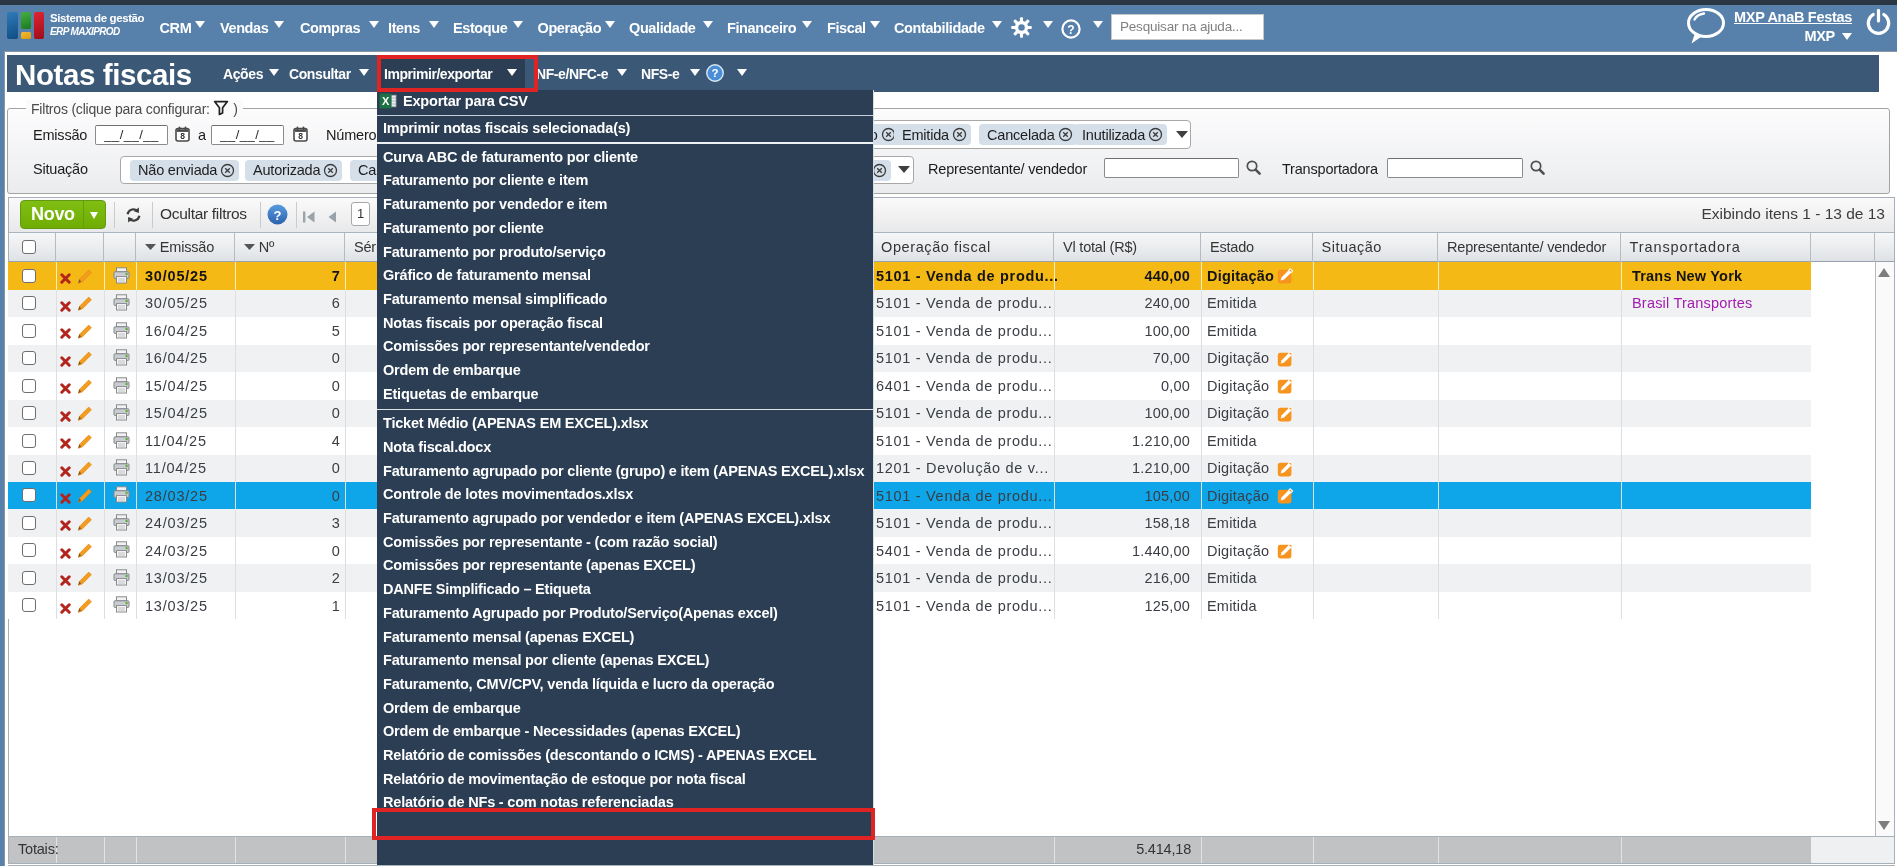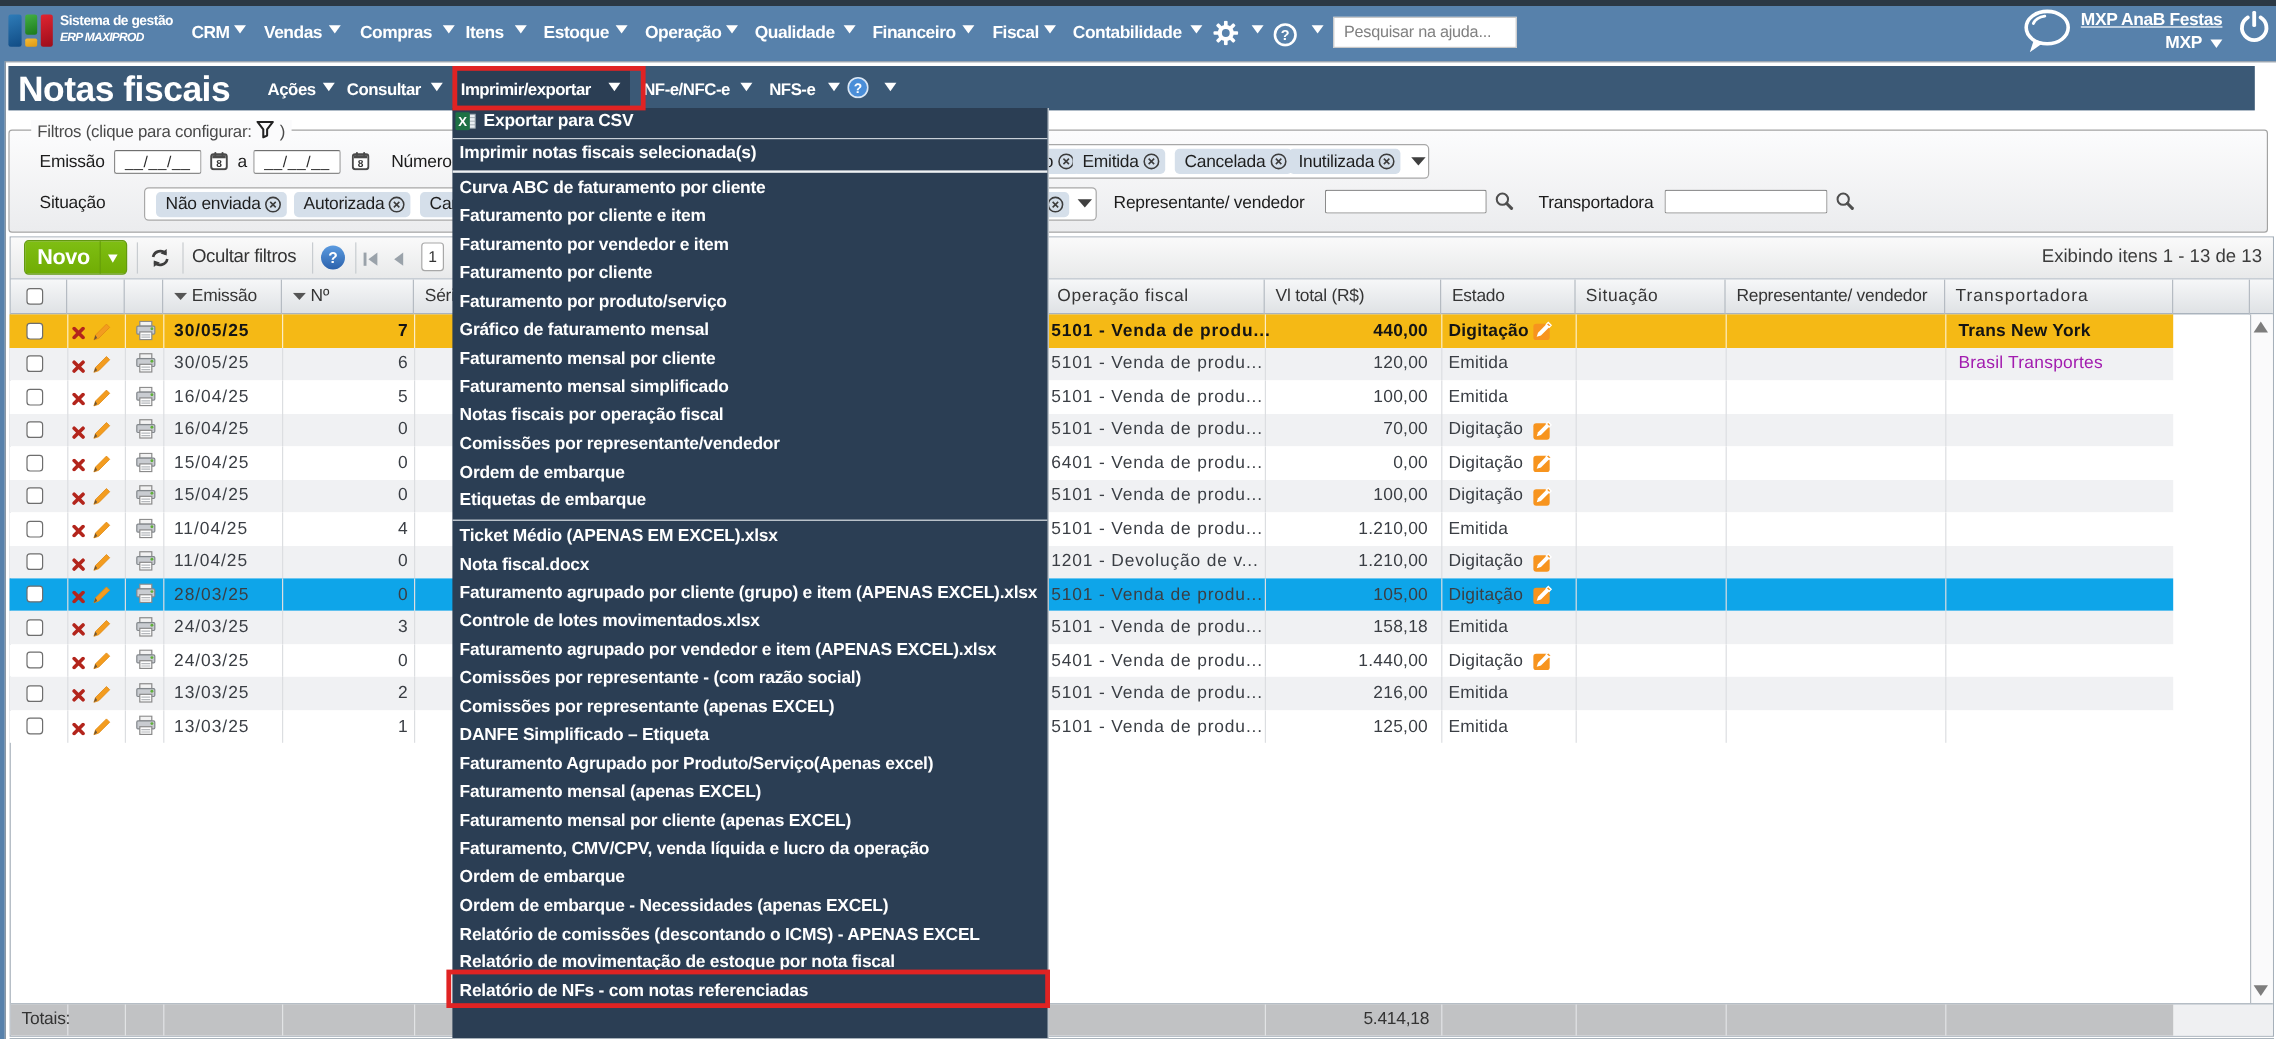--- a/index.html
+++ b/index.html
@@ -301,21 +301,21 @@
           <rect x="4.5" y="0.8" width="10" height="4" fill="#f2f2f2" stroke="#8a8a8a"></rect>
           <rect x="2" y="4.8" width="15" height="6.6" rx="1" fill="#c9ccd1" stroke="#82878c"></rect>
           <rect x="4.5" y="9.6" width="10" height="6.4" fill="#fdfdfd" stroke="#8a8a8a"></rect>
           <line x1="5.8" y1="12" x2="13.2" y2="12" stroke="#b5b8bc"></line>
           <line x1="5.8" y1="14" x2="13.2" y2="14" stroke="#b5b8bc"></line>
           <circle cx="14.6" cy="7" r="1.2" fill="#5fae3a"></circle>
         </svg></div>
 <div class="cell" style="left:137px;width:92px;font-weight:normal;color:#3a3e44;letter-spacing:0.8px">30/05/25</div>
 <div class="cell" style="left:227px;width:105px;justify-content:flex-end;font-weight:normal;color:#3a3e44">6</div>
 <div class="cell" style="left:868px;width:182px;font-weight:normal;color:#3a3e44;letter-spacing:0.7px;overflow:hidden">5101 - Venda de produ...</div>
-<div class="cell" style="left:1042px;width:140px;justify-content:flex-end;font-weight:normal;color:#3a3e44">120,00</div>
+<div class="cell" style="left:1042px;width:140px;justify-content:flex-end;font-weight:normal;color:#3a3e44">240,00</div>
 <div class="cell" style="left:1199px;width:115px;font-weight:normal;color:#3a3e44">Emitida</div>
 <div class="cell" style="left:1624px;width:180px;font-weight:normal;color:#a21caf">Brasil Transportes</div>
 </div>
 <div class="abs" style="left:8px;top:317.22px;width:1803px;height:27.46px;background:#ffffff">
 <div class="abs" style="left:47.5px;top:0;width:1px;height:100%;background:#dcdee1"></div>
 <div class="abs" style="left:95.5px;top:0;width:1px;height:100%;background:#dcdee1"></div>
 <div class="abs" style="left:128px;top:0;width:1px;height:100%;background:#dcdee1"></div>
 <div class="abs" style="left:227px;top:0;width:1px;height:100%;background:#dcdee1"></div>
 <div class="abs" style="left:337px;top:0;width:1px;height:100%;background:#dcdee1"></div>
 <div class="abs" style="left:864px;top:0;width:1px;height:100%;background:#dcdee1"></div>
@@ -750,21 +750,20 @@
 <div class="mi">Imprimir notas fiscais selecionada(s)</div>
 <div style="height:5.4px;position:relative">
         <div style="position:absolute;left:0;right:0;top:2px;height:2px;background:#eef1f3"></div>
       </div>
 <div class="mi">Curva ABC de faturamento por cliente</div>
 <div class="mi">Faturamento por cliente e item</div>
 <div class="mi">Faturamento por vendedor e item</div>
 <div class="mi">Faturamento por cliente</div>
 <div class="mi">Faturamento por produto/serviço</div>
 <div class="mi">Gráfico de faturamento mensal</div>
-<div class="mi">Faturamento mensal por cliente</div>
 <div class="mi">Faturamento mensal simplificado</div>
 <div class="mi">Notas fiscais por operação fiscal</div>
 <div class="mi">Comissões por representante/vendedor</div>
 <div class="mi">Ordem de embarque</div>
 <div class="mi">Etiquetas de embarque</div>
 <div style="height:6px;position:relative">
         <div style="position:absolute;left:0;right:0;top:2.5px;height:1px;background:#dde2e6"></div>
       </div>
 <div class="mi">Ticket Médio (APENAS EM EXCEL).xlsx</div>
 <div class="mi">Nota fiscal.docx</div>

